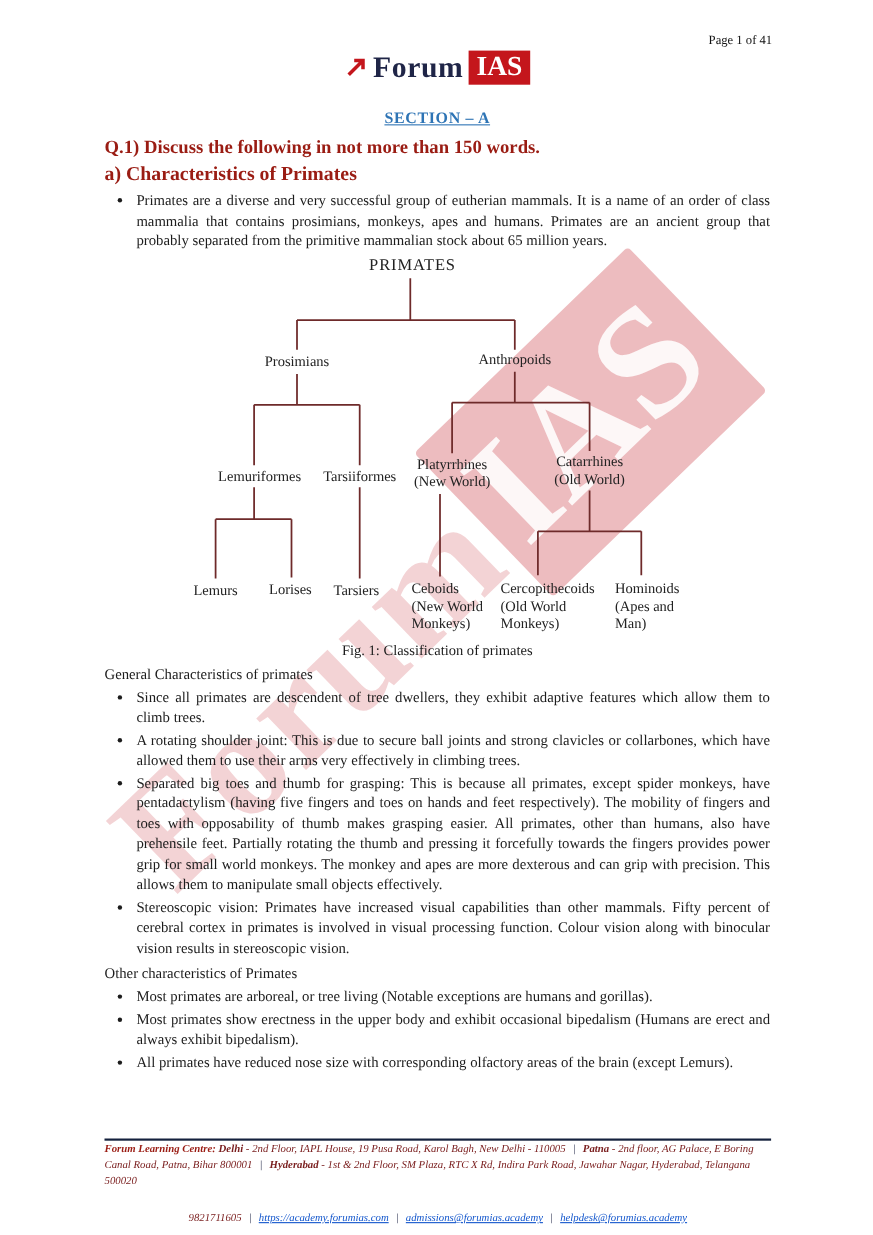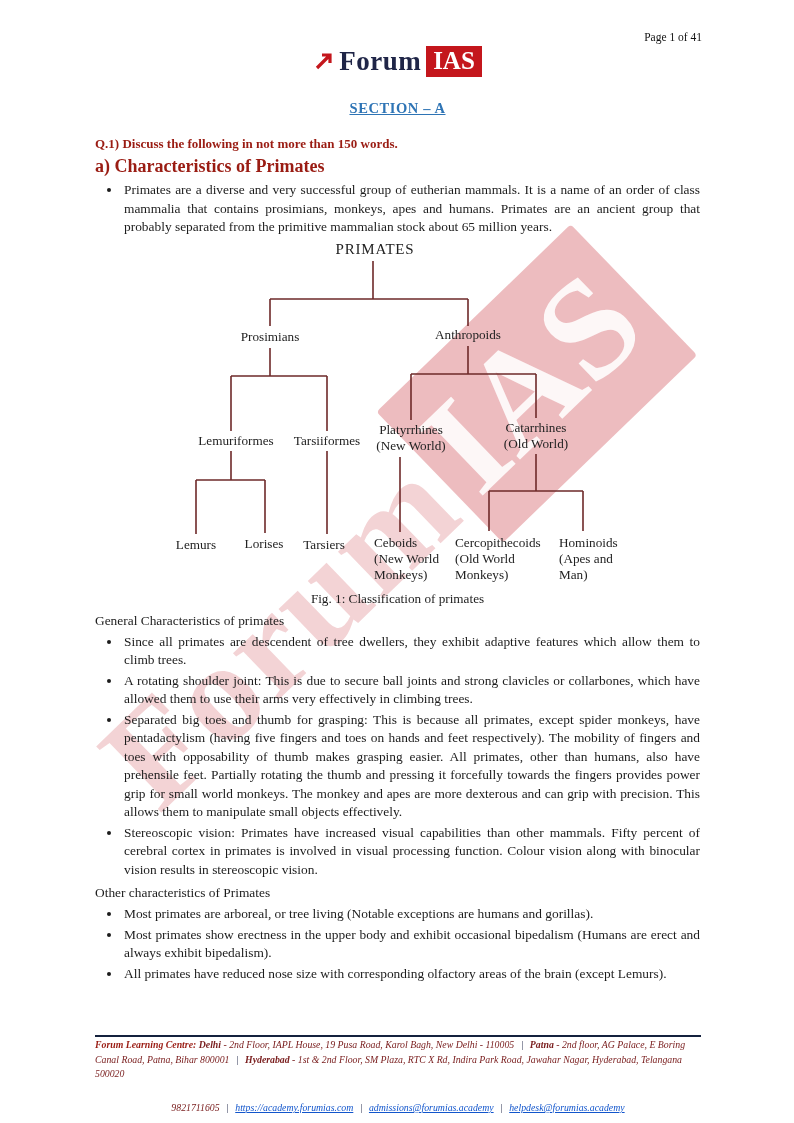--- a/index.html
+++ b/index.html
@@ -38,21 +38,21 @@
   .logo-ias {
     font-size: 25px; font-weight: bold; color: #ffffff;
     background: #c4161c; padding: 1px 7px 2px; margin-left: 2px;
   }
   .section-title {
     margin-top: 23px; text-align: center;
     font-size: 14.5px; font-weight: bold; letter-spacing: 0.6px;
     color: #2e74b5; text-decoration: underline;
   }
   
-  .q-title { margin-top: 19px; font-size: 13px; font-weight: bold; color: #9a1c13; }
+  .q-title { margin-top: 7px; font-size: 17px; font-weight: bold; color: #9a1c13; }
   .q-sub   { margin-top: 4px;  font-size: 18px; font-weight: bold; color: #9a1c13; }
   
   ul.bullets {
     margin-top: 4px; padding-left: 27px;
     font-size: 13.4px; line-height: 1.38; text-align: justify;
     list-style-type: disc;
   }
   ul.bullets li { padding-left: 2px; margin-bottom: 2px; }
   
   .diagram { position: relative; width: 784px; height: 350px; margin-left: -95px; margin-top: 1px; }

